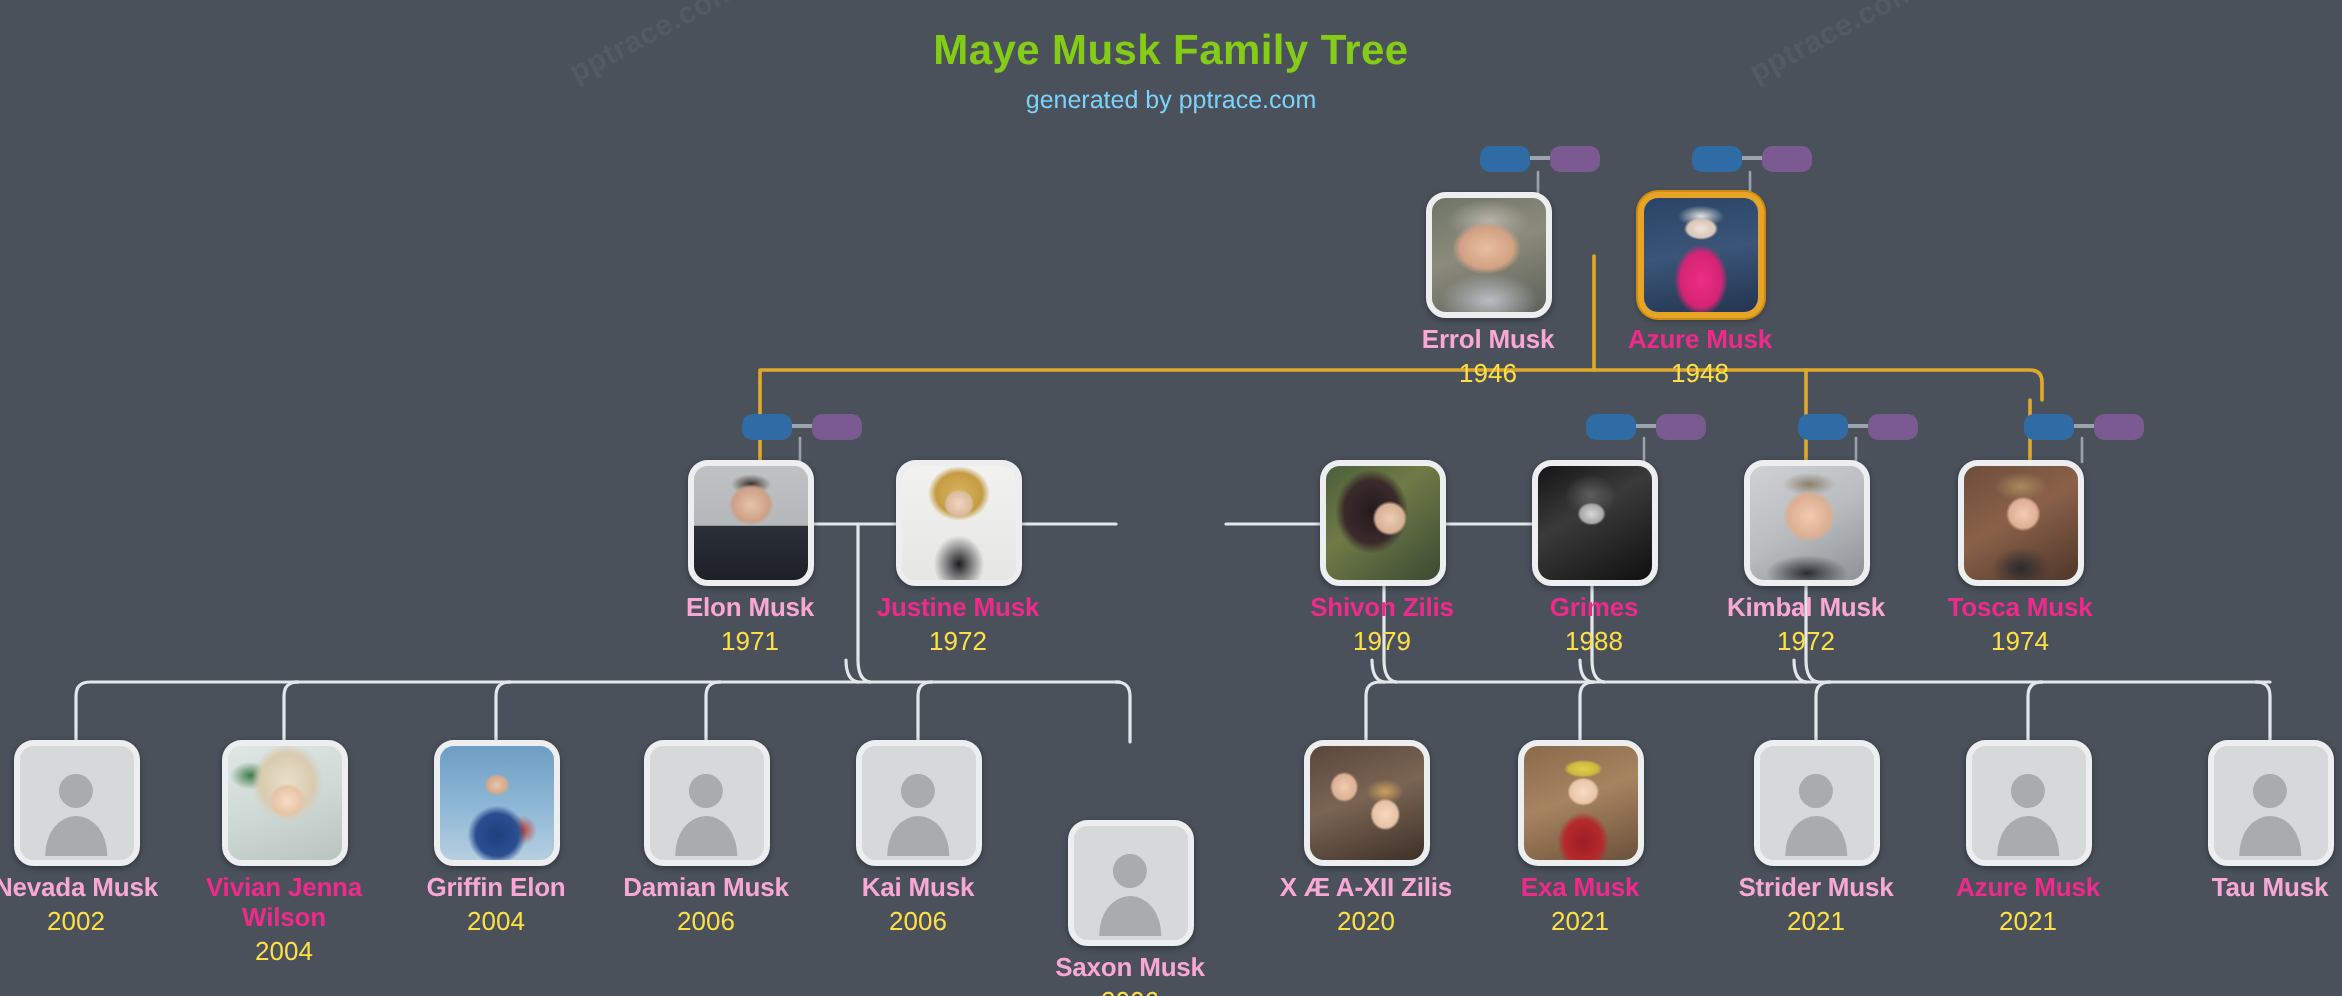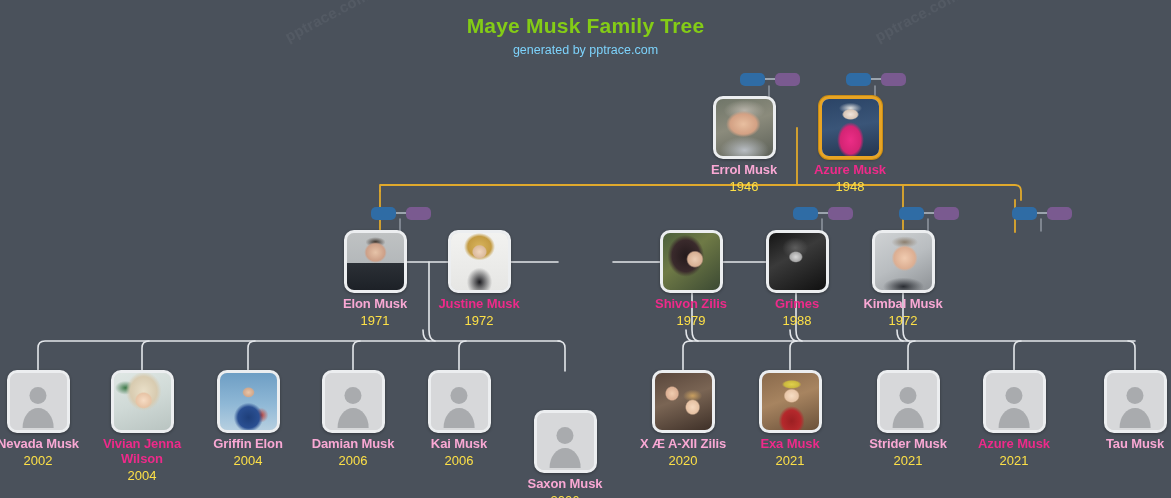--- a/index.html
+++ b/index.html
@@ -353,20 +353,31 @@
     </div>
     <div class="pname male">Kimbal Musk</div>
     <div class="pyear">1972</div>
   </div>
 
   <div class="pills" style="left:1012px; top:206px;">
     <span class="pill blue"></span>
     <span class="pill-gap"></span>
     <span class="pill purple"></span>
   </div>
+  <div class="node" style="left:952px; top:230px;">
+    <div class="photo">
+      <div class="pic" style="background:
+        radial-gradient(ellipse 20% 20% at 52% 42%, #f2cdb4 0%, #dfae94 62%, rgba(223,174,148,0) 76%),
+        radial-gradient(ellipse 30% 16% at 50% 18%, #a88a5c 0%, rgba(168,138,92,0) 78%),
+        radial-gradient(ellipse 36% 26% at 50% 90%, #2b2b30 0%, rgba(43,43,48,0) 72%),
+        linear-gradient(150deg, #6e4e3c 0%, #8a6148 45%, #4e372b 100%);"></div>
+    </div>
+    <div class="pname female">Tosca Musk</div>
+    <div class="pyear">1974</div>
+  </div>
 
   <div class="node" style="left:-20px; top:370px;">
     <div class="photo">
       <div class="avatar-ph">
         <span class="head"></span>
           <span class="body"></span>
       </div>
     </div>
     <div class="pname male">Nevada Musk</div>
     <div class="pyear">2002</div>

